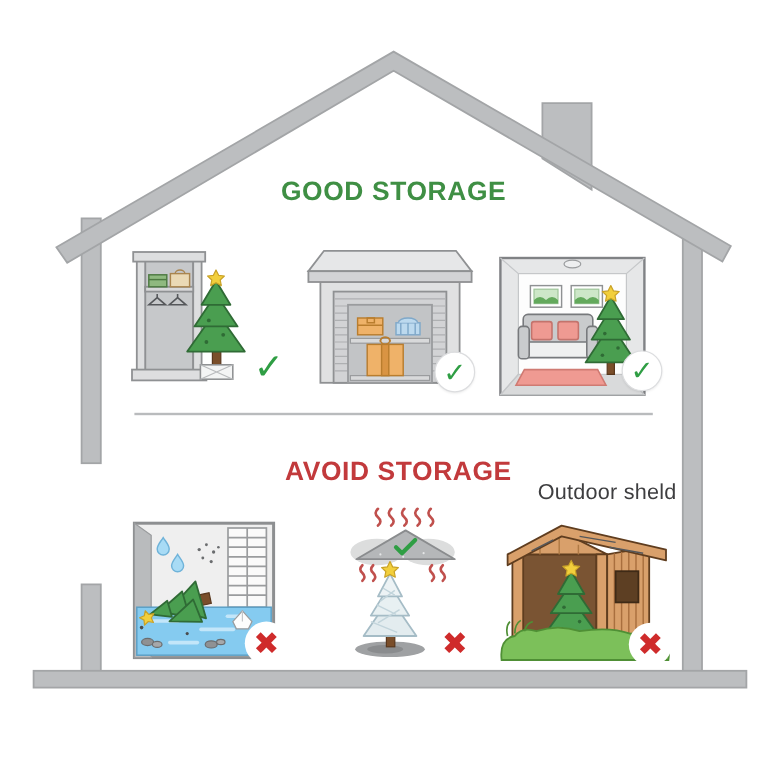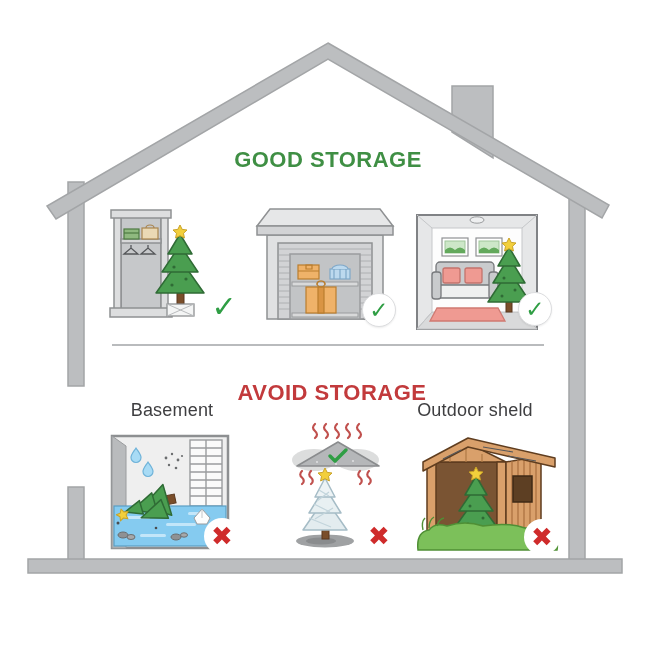--- a/index.html
+++ b/index.html
@@ -19,21 +19,21 @@
   .avoid-title{left:182px;top:363px;color:var(--avoid-red);margin-top:17px;}
   .divider{
     position:absolute;left:112px;top:344px;width:432px;height:2px;
     background:var(--divider-gray);
   }
   .zone-label{
     position:absolute;font-size:18px;color:var(--label-gray);
     text-align:center;letter-spacing:.2px;
   }
   .label-basement{left:112px;top:400px;width:120px;}
-  .label-shed{left:410px;top:400px;width:130px;text-align:center;}
+  .label-shed{left:441px;top:400px;width:130px;text-align:center;}
   .badge{
     position:absolute;display:flex;align-items:center;justify-content:center;
     font-weight:bold;
   }
   .badge .glyph{display:block;line-height:1;}
   .check{color:var(--check-green);}
   .cross{color:var(--cross-red);}
   .circle-bg{
     background:#ffffff;border-radius:50%;
     border:1px solid #dcdddf;
@@ -160,21 +160,20 @@
       <circle cx="92" cy="68" r="1.5" fill="#2f6b35"></circle>
       <circle cx="103" cy="80" r="1.5" fill="#2f6b35"></circle>
       <circle cx="90" cy="86" r="1.5" fill="#2f6b35"></circle>
       <path class="star" d="M97,28 l2.2,4.4 4.8,.6 -3.5,3.3 .9,4.7 -4.4,-2.3 -4.4,2.3 .9,-4.7 -3.5,-3.3 4.8,-.6 Z"></path>
     </g>
   </svg>
 
   <div class="divider"></div>
   <div class="section-title avoid-title">AVOID STORAGE</div>
 
-  <div class="zone-label label-basement">Basement</div>
   <div class="zone-label label-shed">Outdoor sheld</div>
 
   <svg class="abs" style="left:106px;top:430px" width="132" height="122" viewBox="0 0 132 122">
     <g>
       <rect x="6" y="6" width="116" height="112" fill="#efefef" stroke="#8d8f91" stroke-width="2.5"></rect>
       <polygon points="6,6 20,16 20,118 6,118" fill="#b9bbbd" stroke="#9a9c9e" stroke-width="1"></polygon>
       <g stroke="#9a9c9e" stroke-width="1.4" fill="none">
         <rect x="84" y="10" width="32" height="66" fill="#fafafa"></rect>
         <path d="M100,10 v66 M84,18 h32 M84,26 h32 M84,34 h32 M84,42 h32 M84,50 h32 M84,58 h32 M84,66 h32"></path>
       </g>

